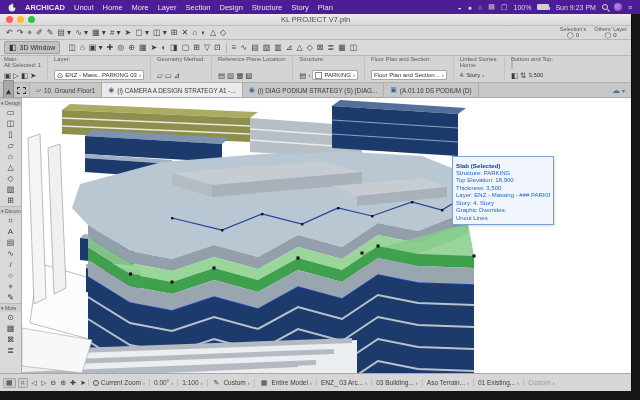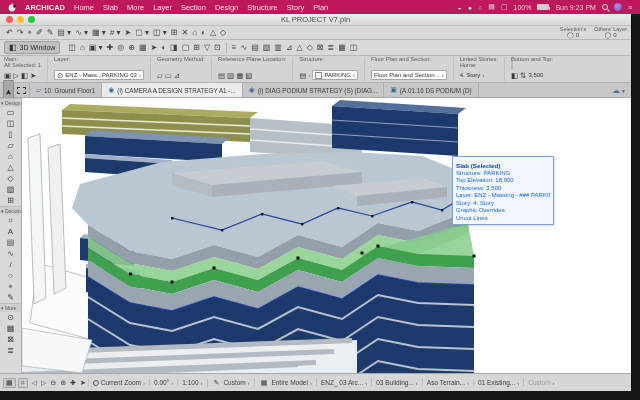--- a/index.html
+++ b/index.html
@@ -1,20 +1,20 @@
 <!DOCTYPE html>
 <html><head>
 <meta charset="utf-8">
 <style>
   * { margin:0; padding:0; box-sizing:border-box; }
   html,body { width:640px; height:400px; overflow:hidden; }
   body { background:#161616; font-family:"Liberation Sans", sans-serif; position:relative; }
 
   
-  .menubar { position:absolute; top:0; left:0; width:640px; height:14px; background:#be185d;
+  .menubar { position:absolute; top:0; left:0; width:640px; height:14px; background:#4c1d95;
     display:flex; align-items:center; padding:0 8px; color:#e8e8e8; font-size:7.5px; gap:9px;justify-content:center; }
   .menubar .app-name { font-weight:bold; }
   .menubar .spacer { flex:1; }
   .menubar .mb-right { display:flex; align-items:center; gap:6px; font-size:7px; color:#ddd; }
   .mb-ic { font-size:7px; color:#ddd; }
   .battery { width:12px; height:6px; border:1px solid #cfcfcf; border-radius:1px; position:relative; background:#cfcfcf; }
   .battery:after { content:""; position:absolute; right:-2px; top:1.5px; width:1.5px; height:3px; background:#cfcfcf; }
   .mag { width:6px; height:6px; border:1px solid #ddd; border-radius:50%; position:relative; display:inline-block; }
   .mag:after { content:""; position:absolute; left:4.5px; top:4.5px; width:3px; height:1px; background:#ddd; transform:rotate(45deg); }
   .siri { width:8px; height:8px; border-radius:50%; background:radial-gradient(circle at 35% 35%, #7ad, #b5d 60%, #348); }
@@ -98,22 +98,22 @@
 </head>
 <body>
 
 <div class="menubar">
   <svg width="8" height="9" viewBox="0 0 8 9">
     <circle cx="4" cy="5" r="3.4" fill="#e8e8e8"></circle>
       <circle cx="6.6" cy="3.2" r="1.5" fill="#2b2b2d"></circle>
     <rect x="3.6" y="0.4" width="1" height="2" fill="#e8e8e8" transform="rotate(18 4 1)"></rect>
   </svg>
   <span class="app-name">ARCHICAD</span>
+  <span>Uncut</span>
   <span>Home</span>
-  <span>Slab</span>
   <span>More</span>
   <span>Layer</span>
   <span>Section</span>
   <span>Design</span>
   <span>Structure</span>
   <span>Story</span>
   <span>Plan</span>
   <span class="spacer"></span>
   <span class="mb-right">
     <span class="mb-ic">◒</span>

